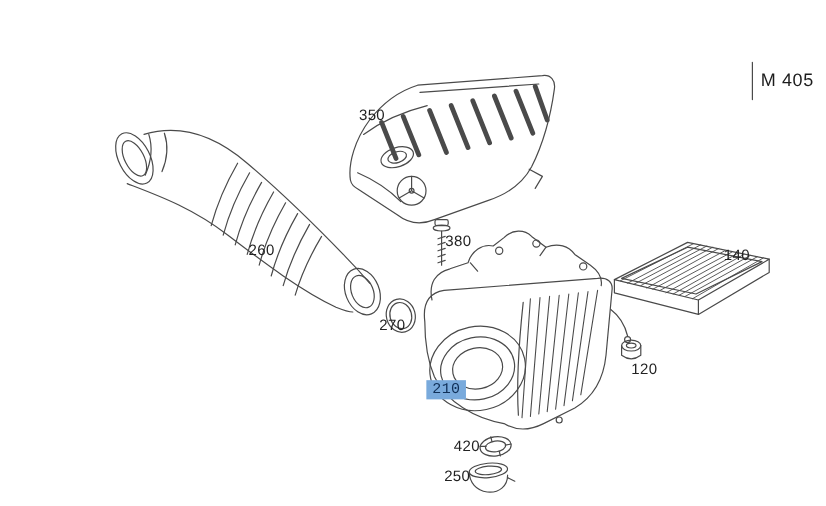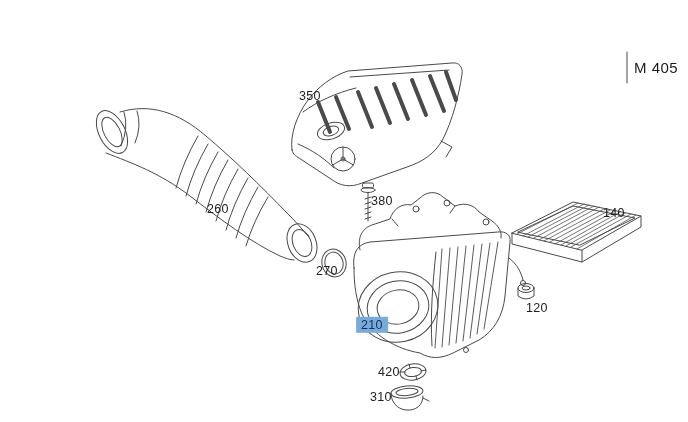--- a/index.html
+++ b/index.html
@@ -25,20 +25,21 @@
     letter-spacing: 0.3px;
     color: var(--text-color, #222222);
     padding: 1px 5px;
     cursor: pointer;
     user-select: none;
     white-space: nowrap;
   }
   .callout.highlighted {
     background: var(--highlight-bg, #79aadc);
     color: var(--highlight-text, #103058);
+    font-family: Liberation Mono, monospace;
   }
   .corner-code {
     position: absolute;
     font-size: 15px;
     letter-spacing: 0.5px;
     color: #1c1c1c;
     white-space: nowrap;
   }
 </style>
 </head>
@@ -173,16 +174,16 @@
   </svg>
 
   <span class="callout" style="left:310px;top:96px">350</span>
   <span class="callout" style="left:218px;top:209px">260</span>
   <span class="callout" style="left:382px;top:201px">380</span>
   <span class="callout" style="left:327px;top:271px">270</span>
   <span class="callout" style="left:614px;top:213px">140</span>
   <span class="callout" style="left:537px;top:308px">120</span>
   <span class="callout highlighted" style="left:372px;top:325px">210</span>
   <span class="callout" style="left:389px;top:372px">420</span>
-  <span class="callout" style="left:381px;top:397px">310</span>
+  <span class="callout" style="left:381px;top:397px">250</span>
 
   <span class="corner-code" style="left:634px;top:59px">M 405</span>
 </div>
 
 </body></html>

